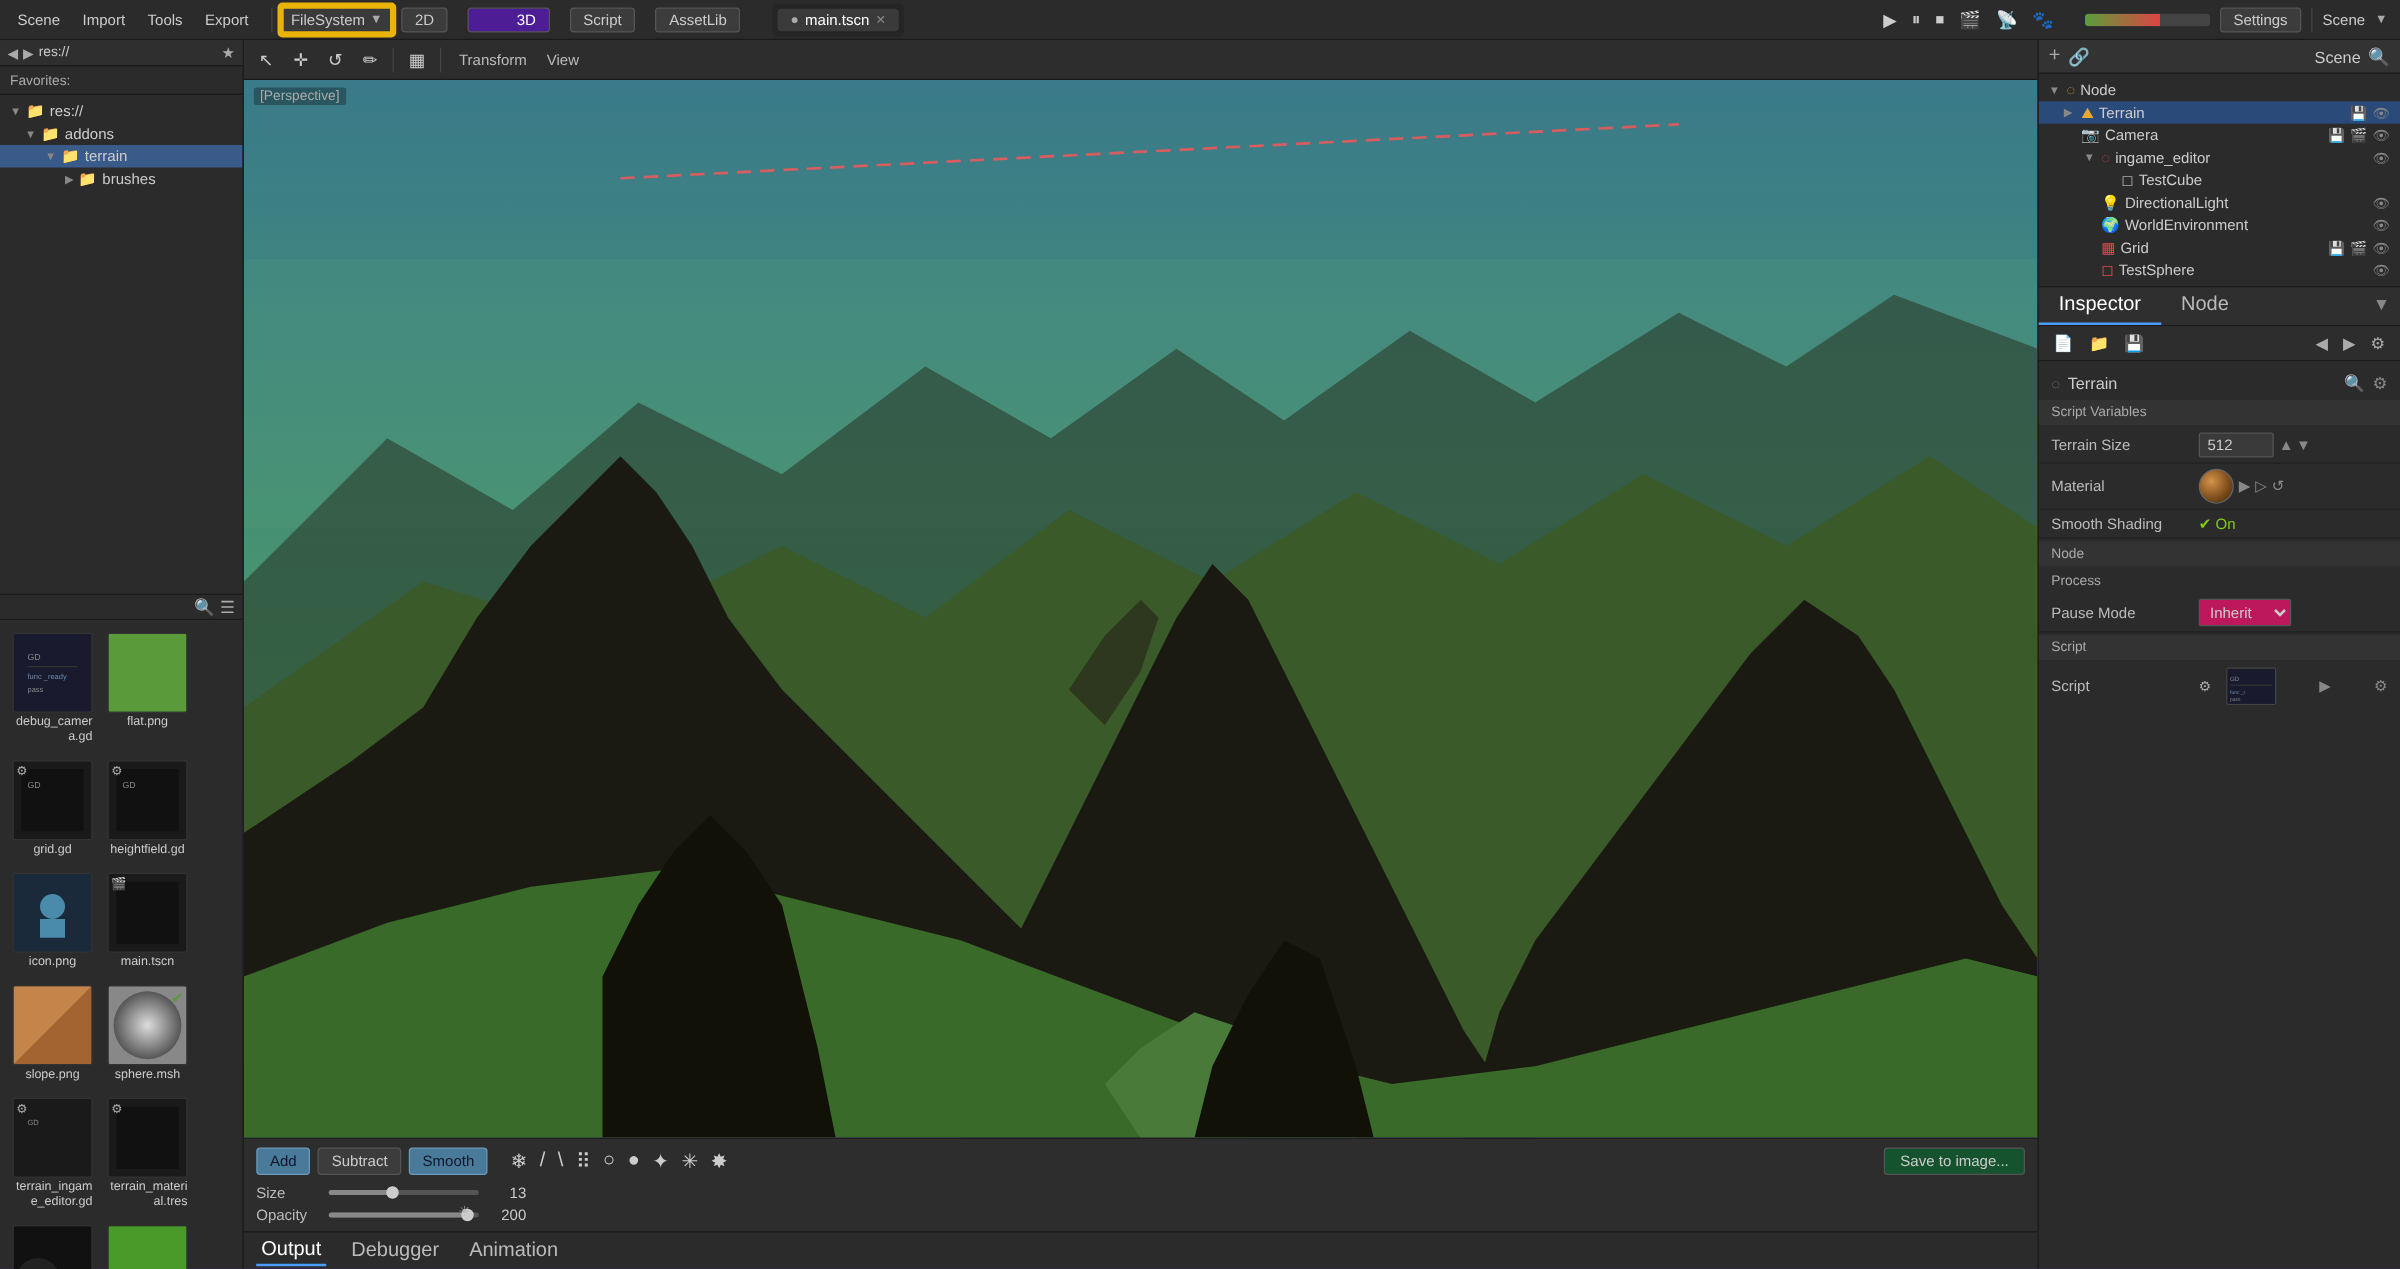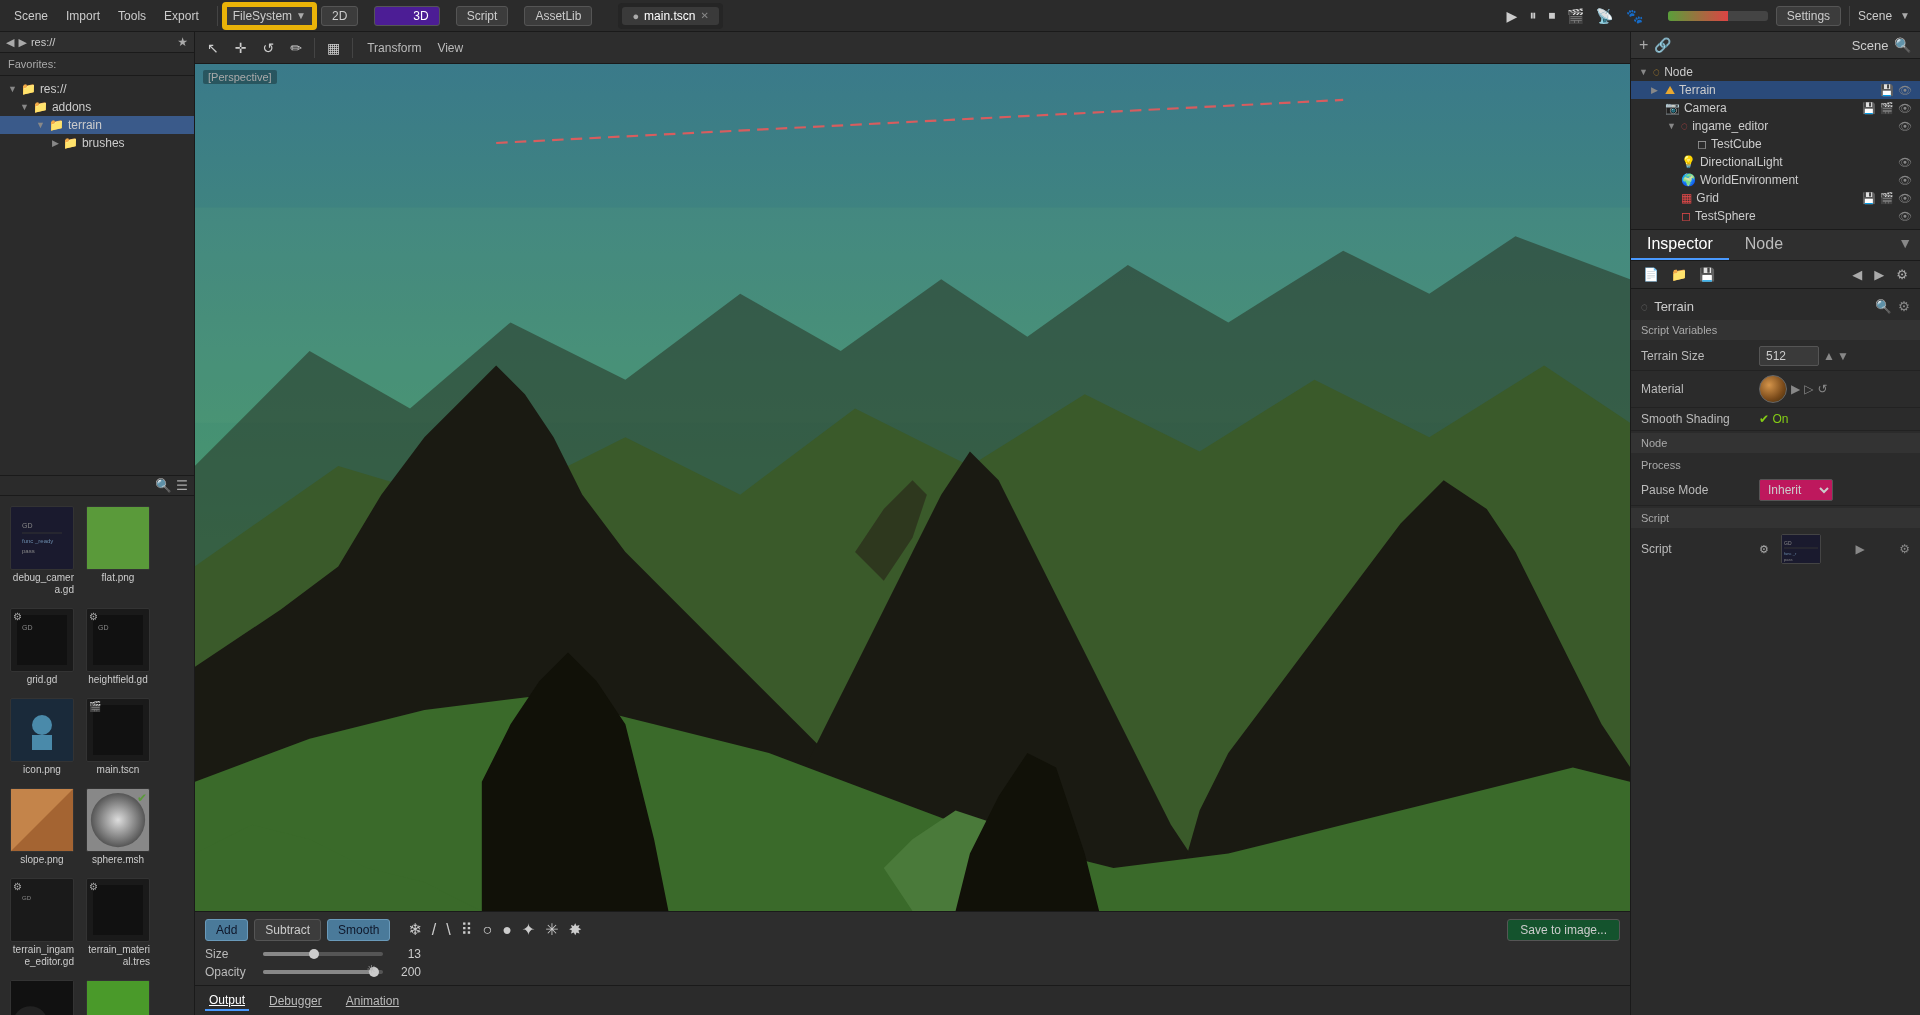--- a/index.html
+++ b/index.html
@@ -375,23 +375,22 @@
       align-items: center;
       padding: 0 10px;
       gap: 16px;
       flex-shrink: 0;
     }
     .bottom-tab-btn {
       background: none;
       border: none;
       color: #bbb;
       cursor: pointer;
-      font-size: 12px;
+      font-size: 16px;
       padding: 2px 4px;
-      text-decoration: underline;
     }
     .bottom-tab-btn.active { color: #fff; border-bottom: 2px solid #4a9aff; }
 
     
     .right-panel {
       width: 290px;
       background: #2b2b2b;
       border-left: 1px solid #1a1a1a;
       display: flex;
       flex-direction: column;

